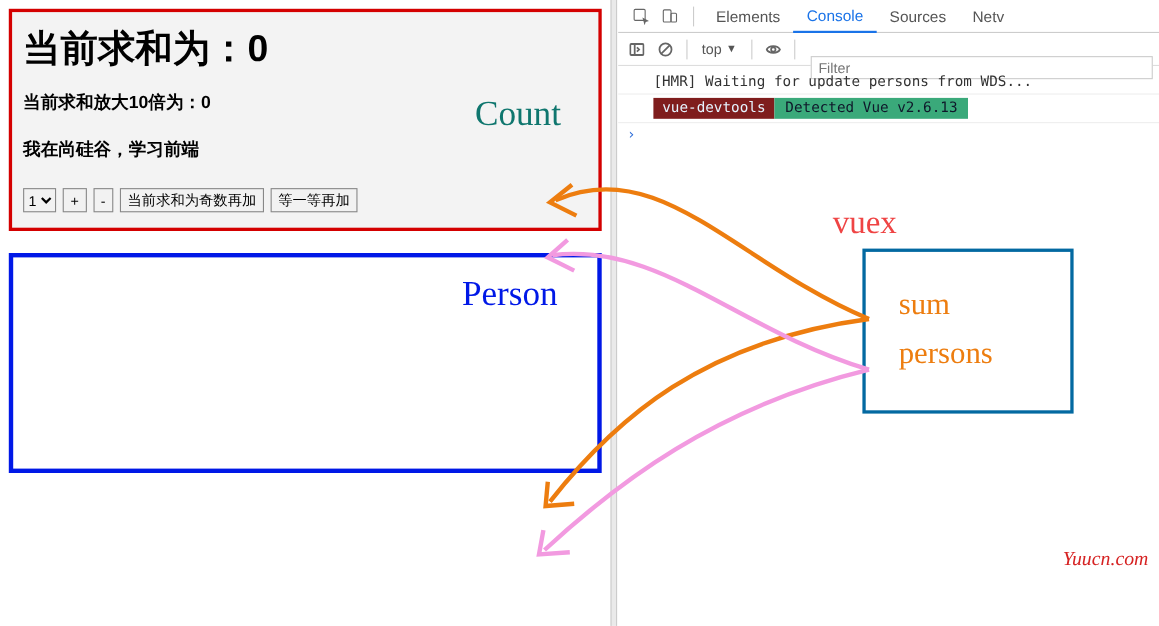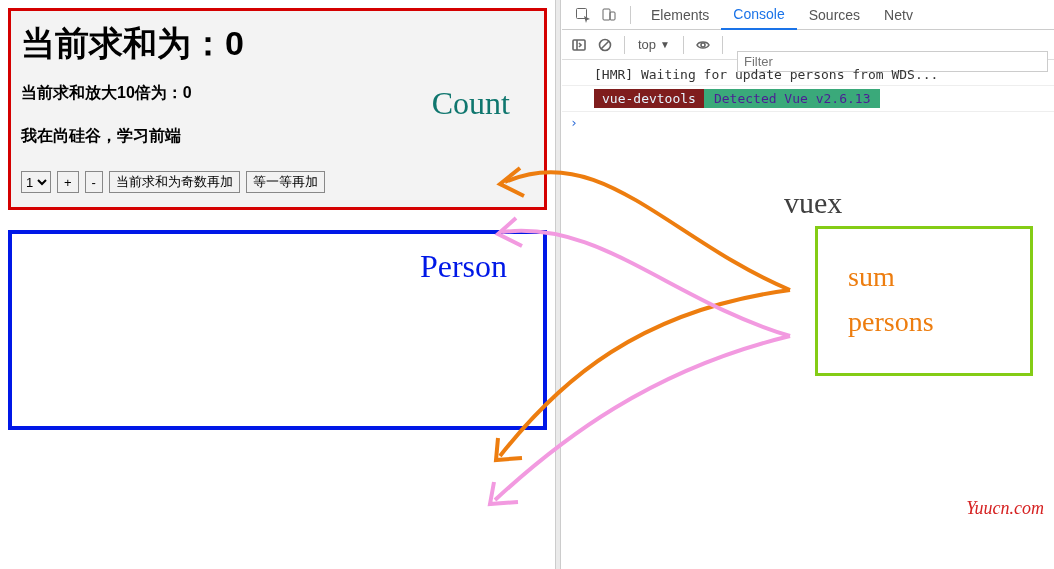--- a/index.html
+++ b/index.html
@@ -183,43 +183,42 @@
       border-bottom: 1px solid #eee;
     }
     .badge-blue {
       background: #7f1d1d;
       color: #e6f4ff;
       padding: 2px 8px;
       display: inline-block;
     }
     .badge-green {
       background: #3aa97a;
-      color: #4c1d95;
+      color: #0f172a;
       padding: 2px 10px;
       display: inline-block;
     }
     .prompt {
       color: #2e6dd8;
       padding: 3px 8px;
     }
     .vuex-box {
       position: absolute;
       left: 784px;
       top: 226px;
-      width: 218px;
+      width: 192px;
       height: 150px;
-      border: 3px solid #84cc16;
-      margin-left: 31px;
+      border: 3px solid #0369a1;
     }
     .vuex-label {
       position: absolute;
-      left: 784px;
+      left: 757px;
       top: 186px;
       font-size: 30px;
-      color: #404040;
+      color: #ef4444;
       font-family: "Segoe Script", "Comic Sans MS", cursive;
     }
     .vuex-item {
       font-size: 28px;
       color: #ed7d0f;
       font-family: "Segoe Script", "Comic Sans MS", cursive;
       padding-left: 30px;
       line-height: 1.6;
     }
     .watermark {

